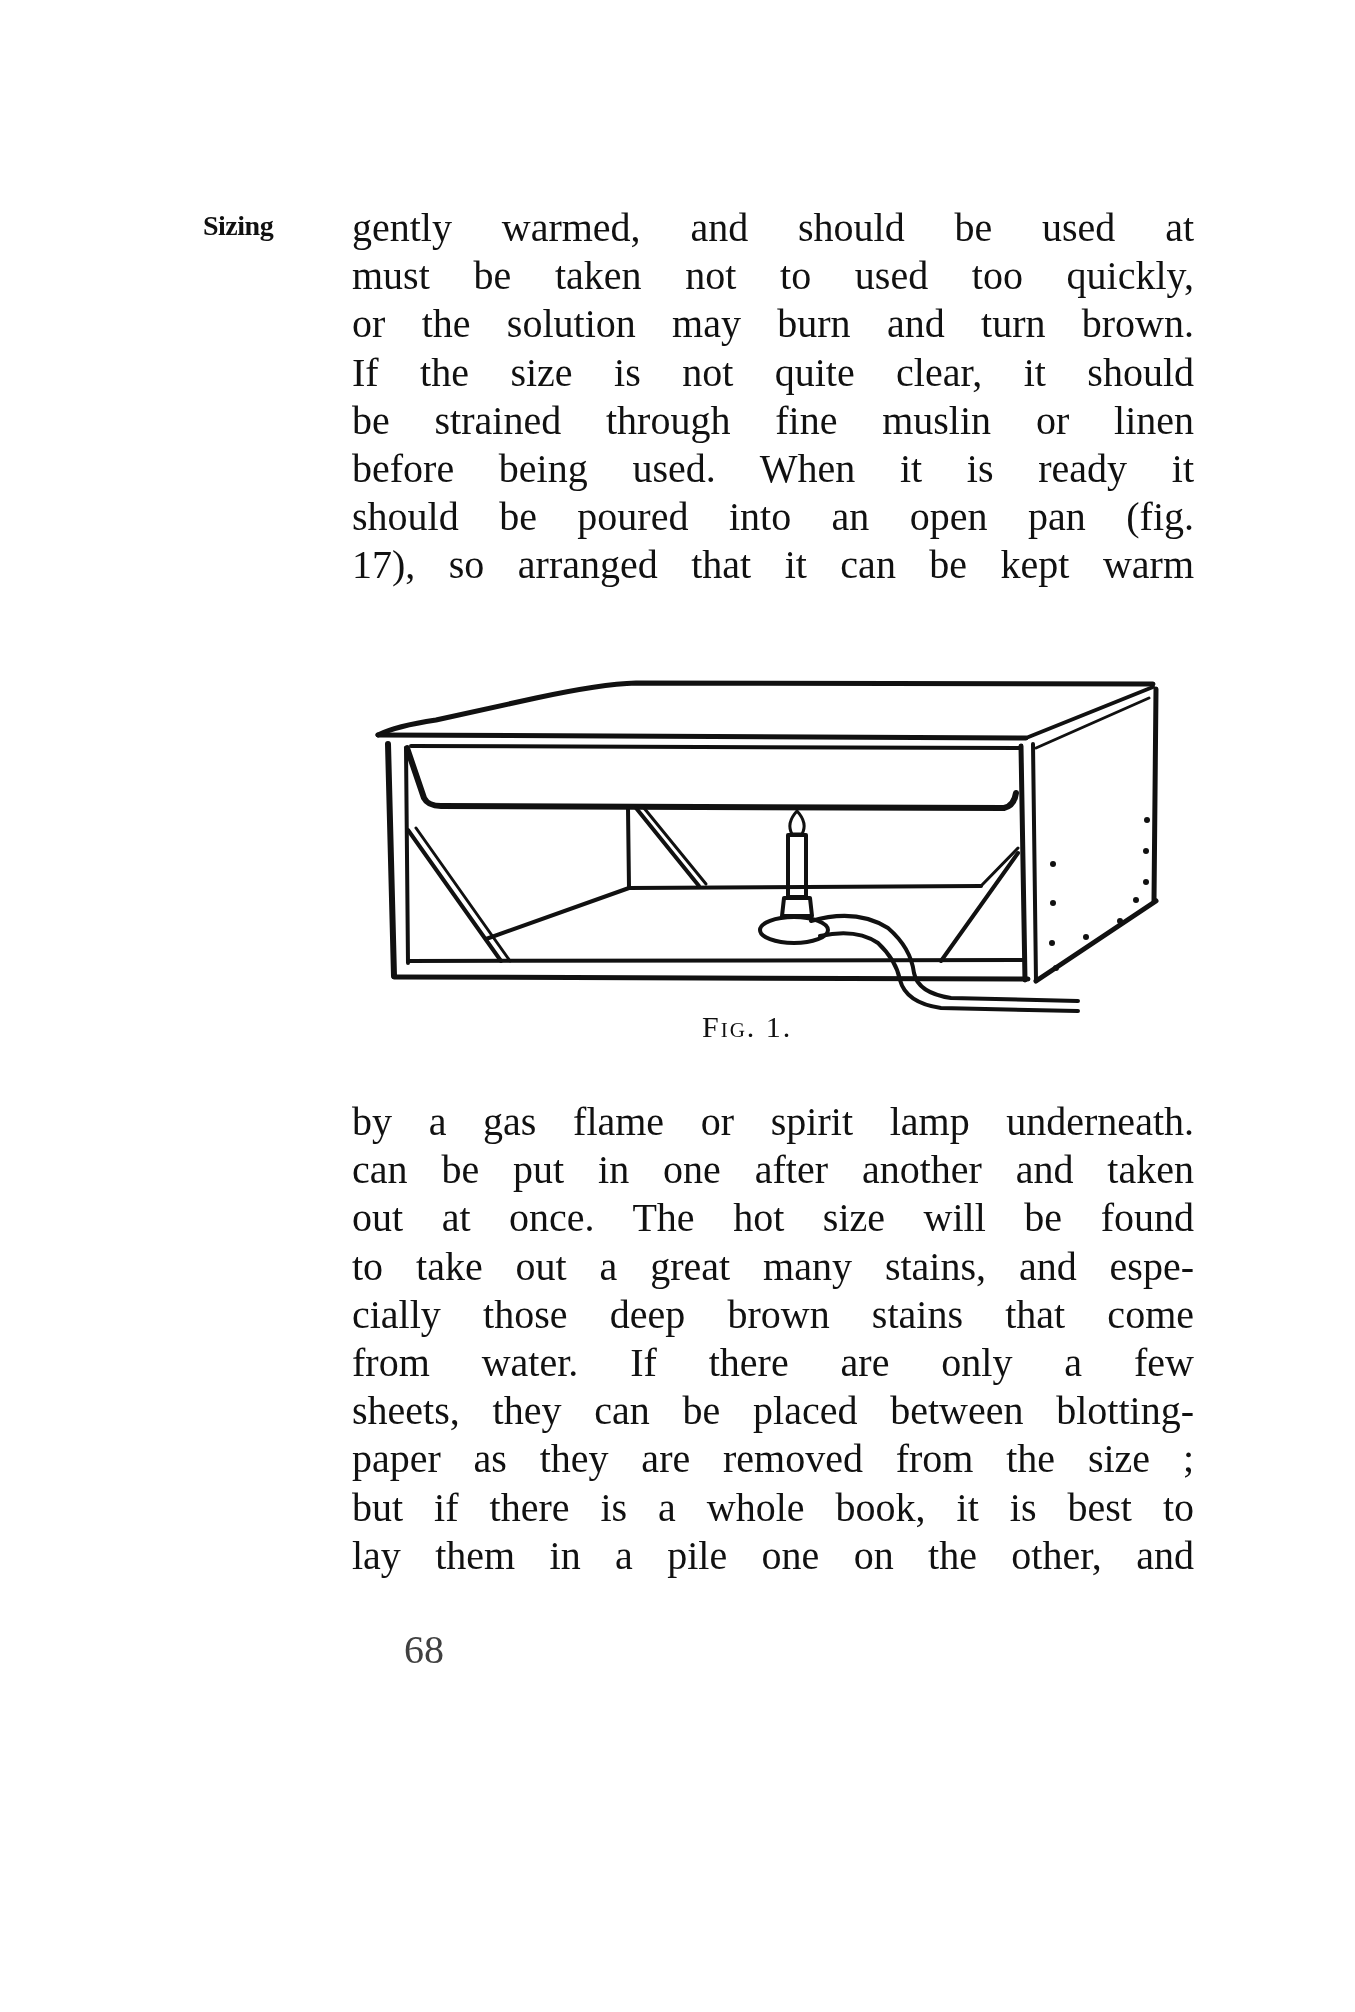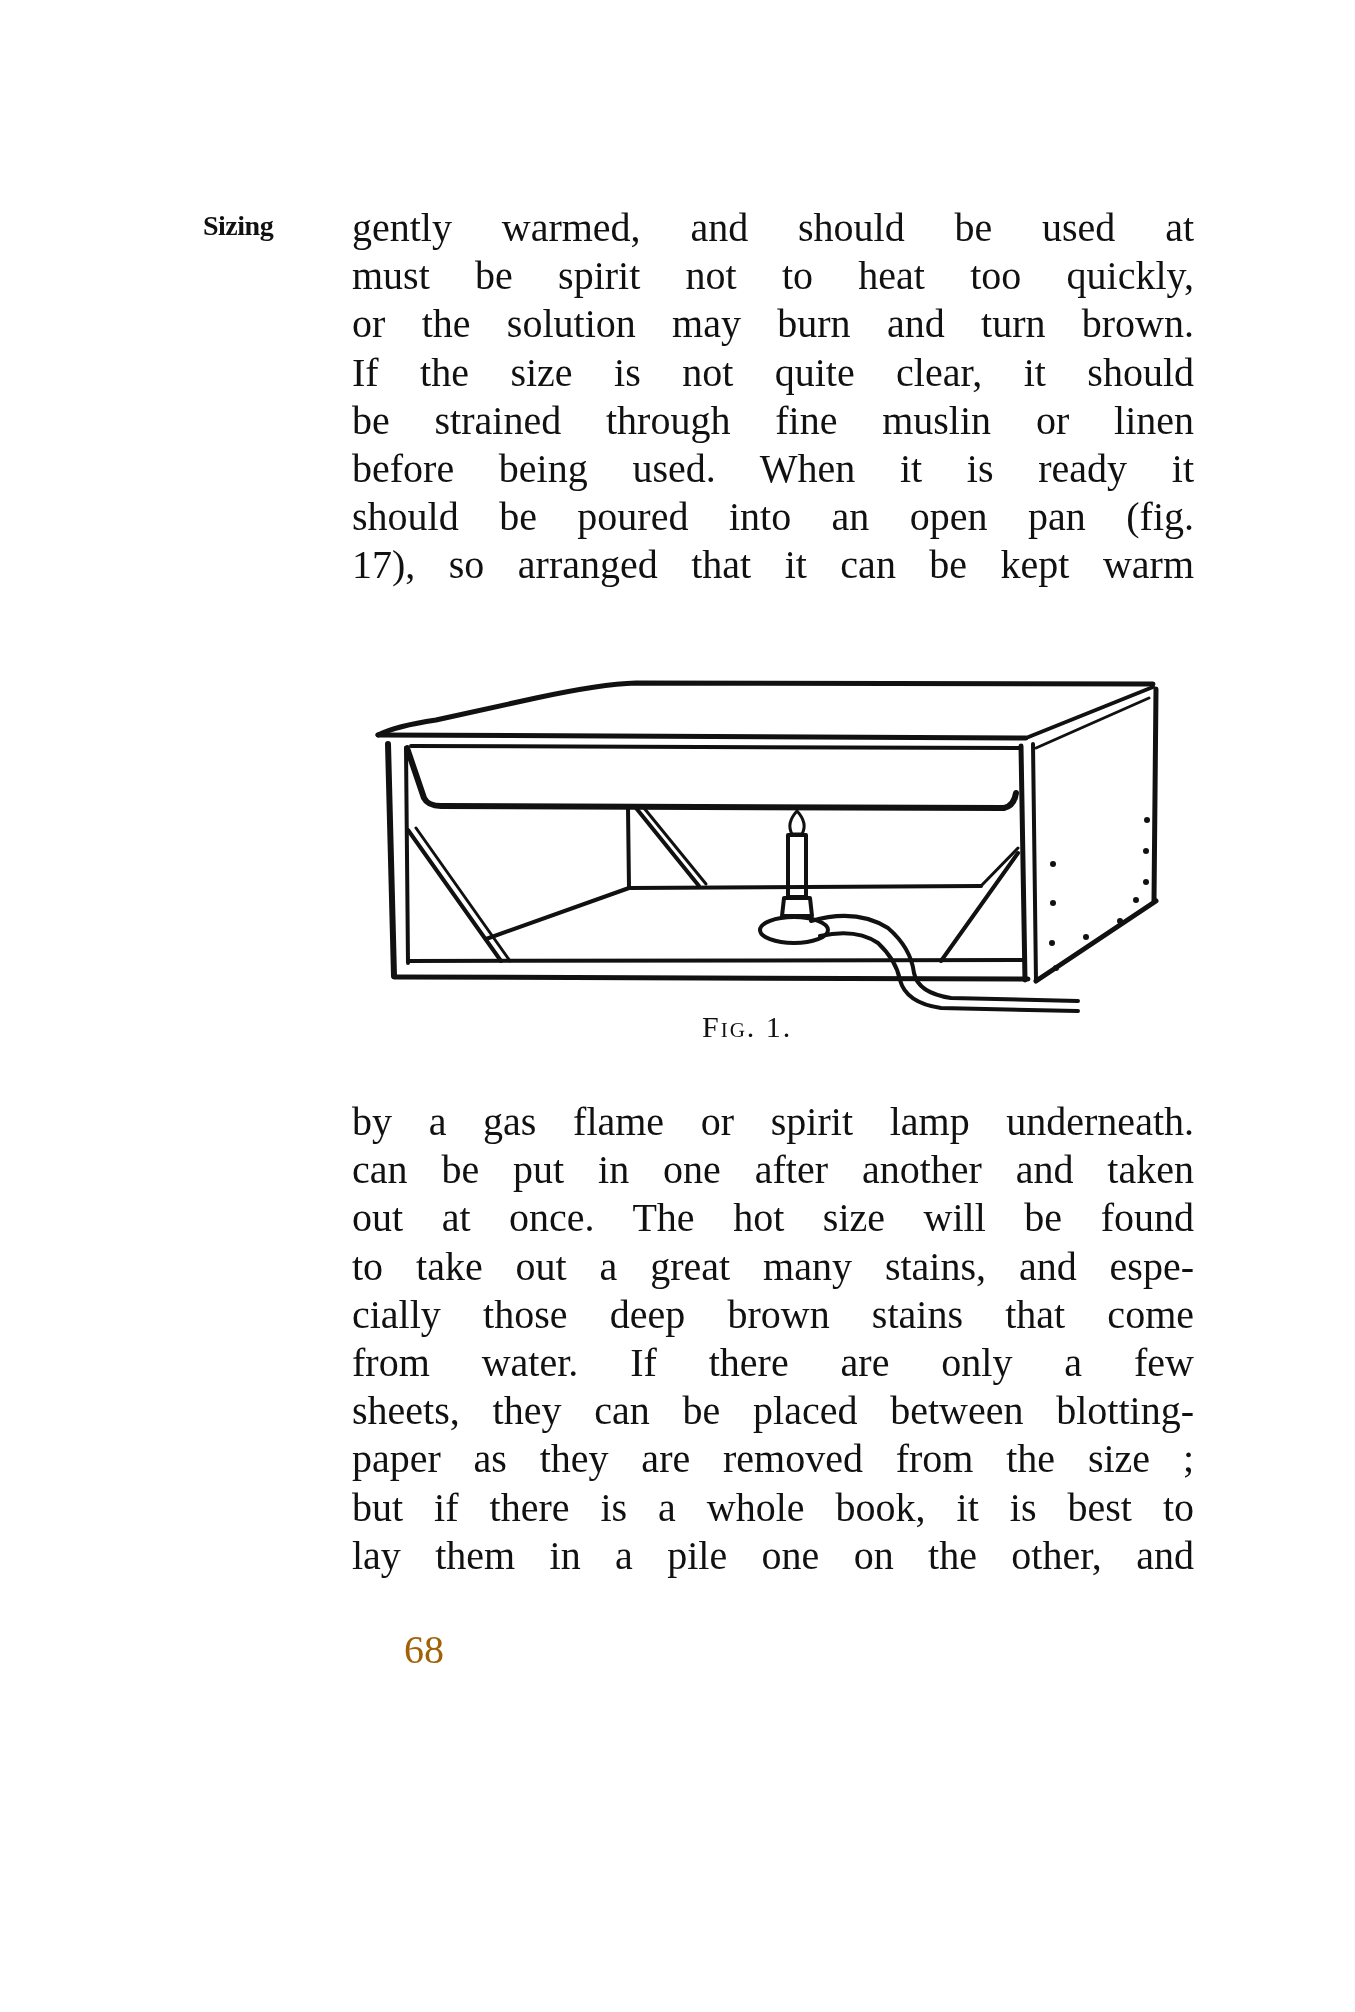--- a/index.html
+++ b/index.html
@@ -26,33 +26,33 @@
     .figure svg { width: 840px; height: 360px; display: block; }
     .caption {
       position: absolute; left: 686px; top: 1002px;
       font-family: "Liberation Serif", "DejaVu Serif", serif;
       font-size: 30px; letter-spacing: 2px; color: #111;
       font-variant: small-caps;
     }
     .page-number {
       position: absolute; left: 388px; top: 1618px;
       font-family: "Liberation Serif", "DejaVu Serif", serif;
-      font-size: 40px; color: #a16207;
+      font-size: 40px; color: #404040;
     }
   </style>
 </head>
 <body>
 
 <div class="page">
 
   <div class="margin-note">Sizing</div>
 
   <div class="text-block" id="upper-text">
     <span class="line">gently warmed, and should be used at</span>
-    <span class="line">must be spirit not to heat too quickly,</span>
+    <span class="line">must be taken not to used too quickly,</span>
     <span class="line">or the solution may burn and turn brown.</span>
     <span class="line">If the size is not quite clear, it should</span>
     <span class="line">be strained through fine muslin or linen</span>
     <span class="line">before being used. When it is ready it</span>
     <span class="line">should be poured into an open pan (fig.</span>
     <span class="line">17), so arranged that it can be kept warm</span>
   </div>
 
   <div class="figure">
     <svg viewBox="340 660 840 360" xmlns="http://www.w3.org/2000/svg">

